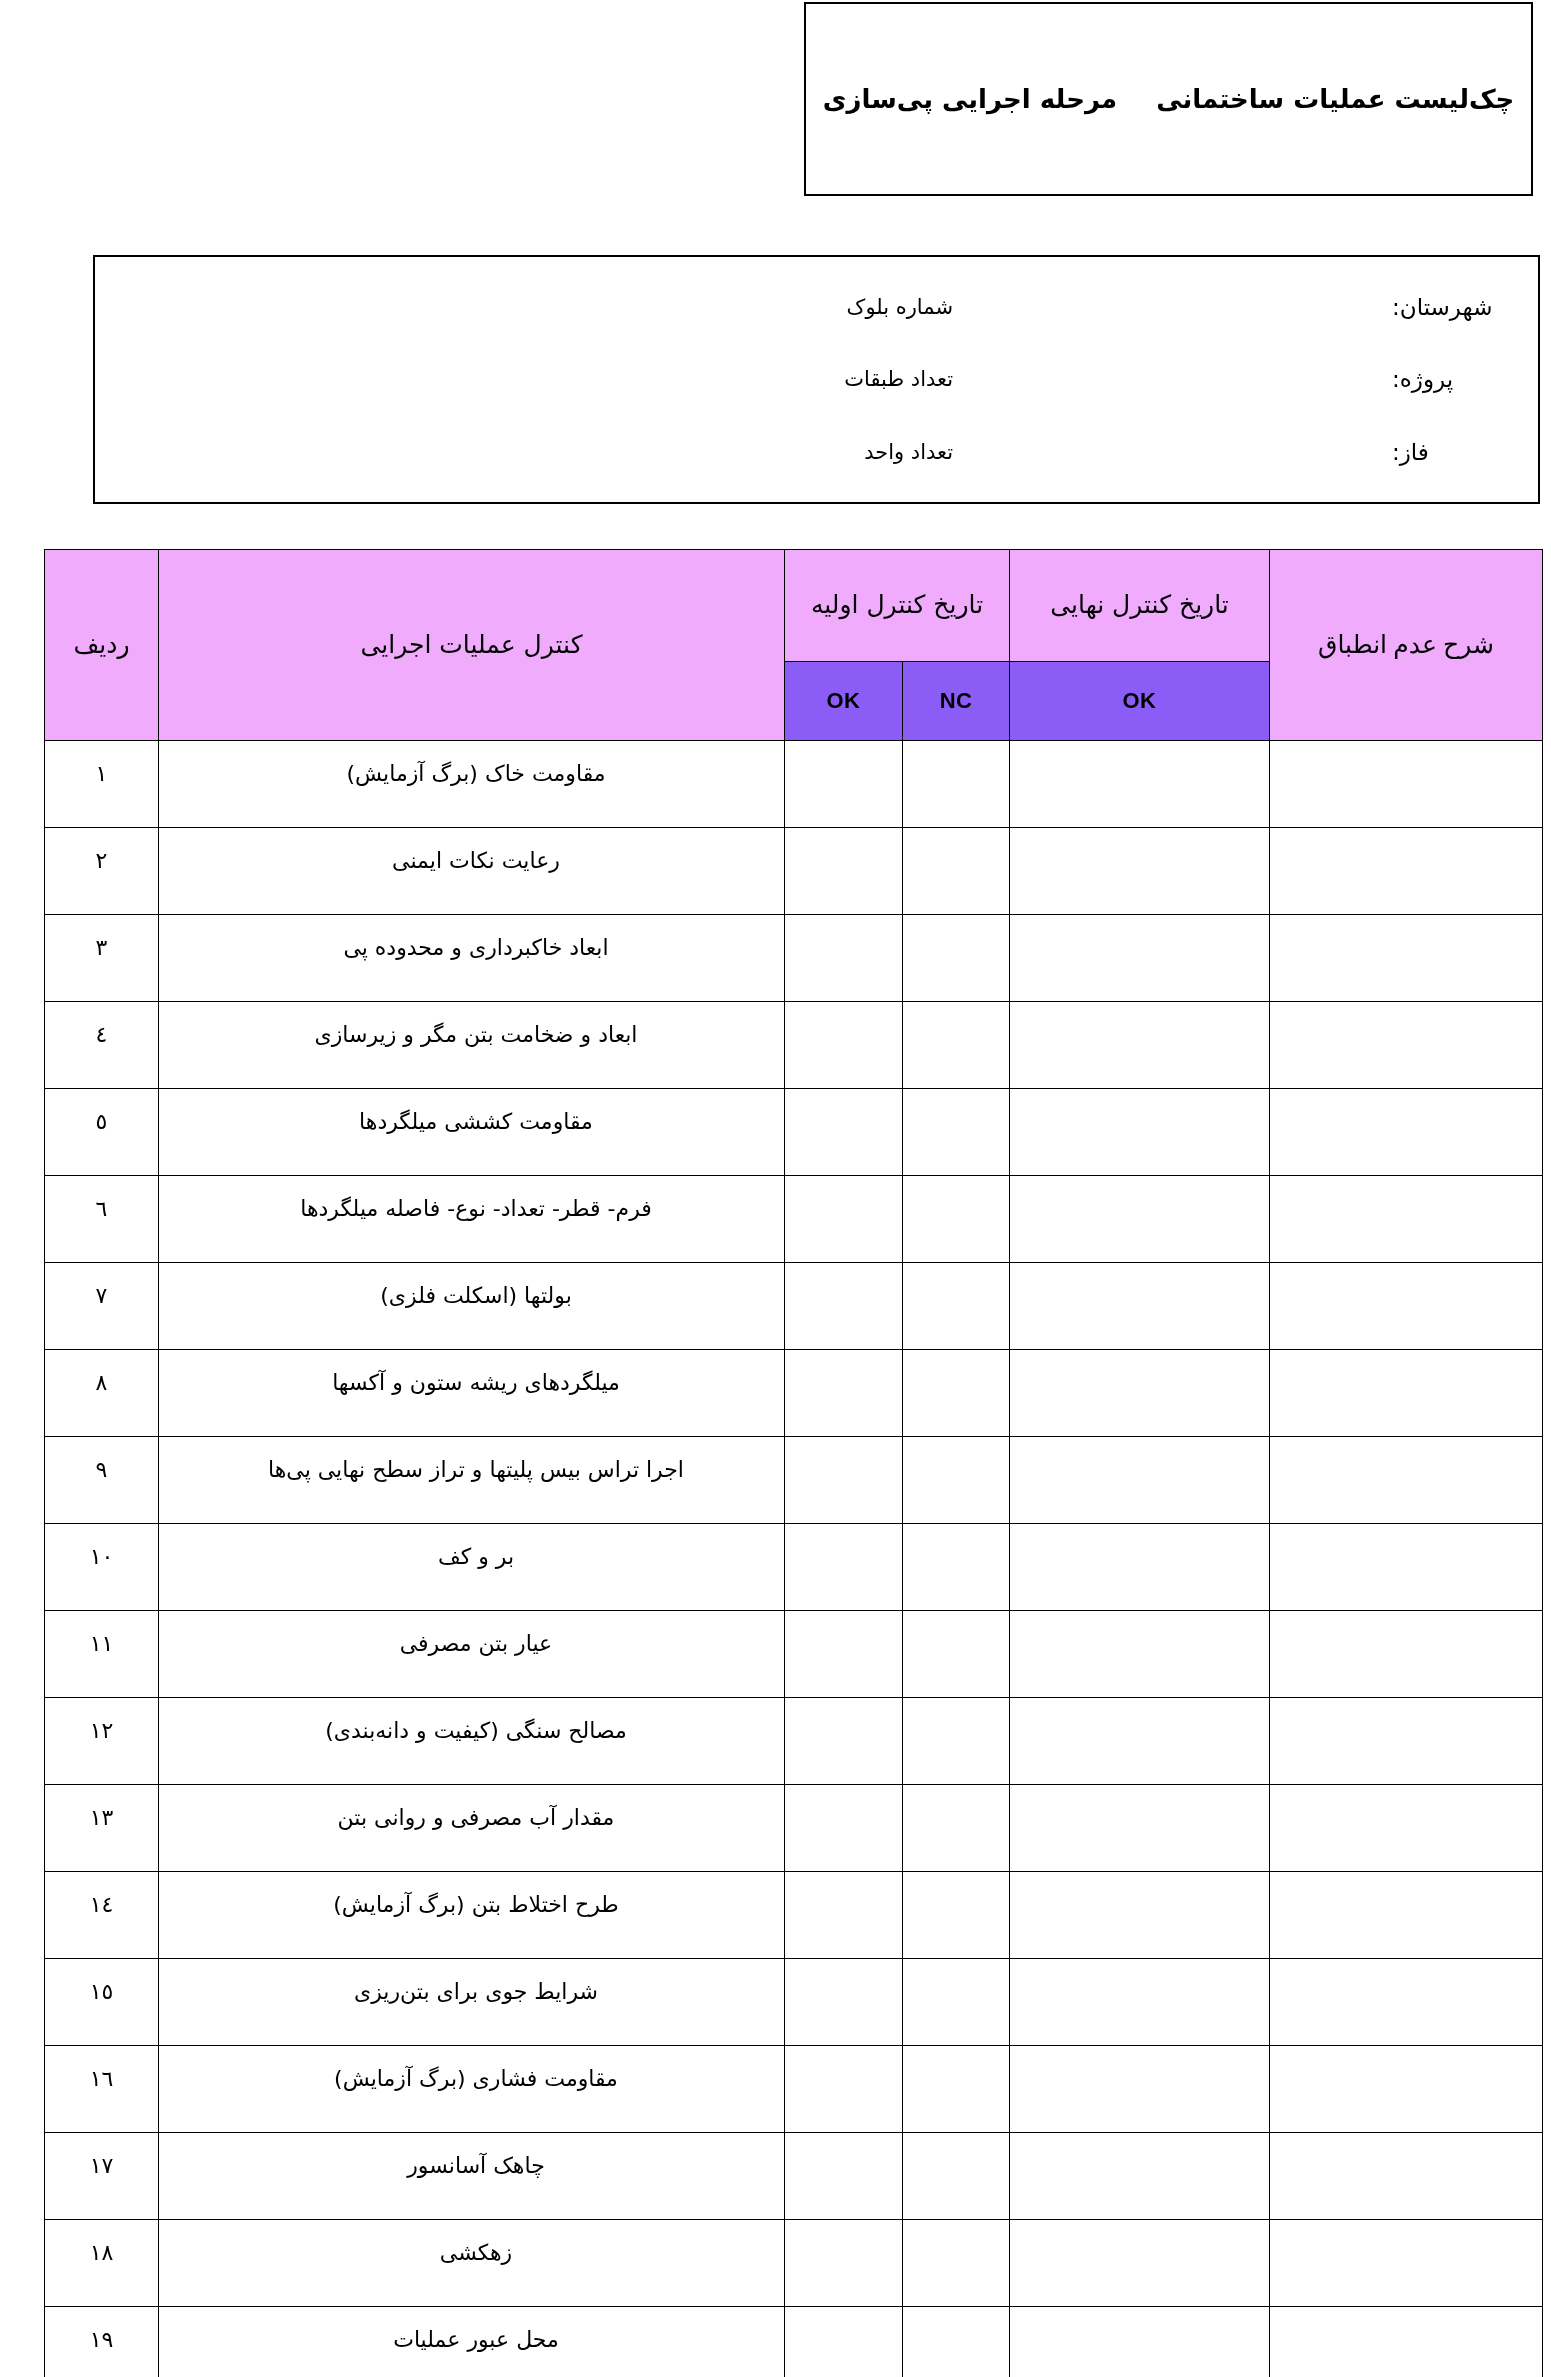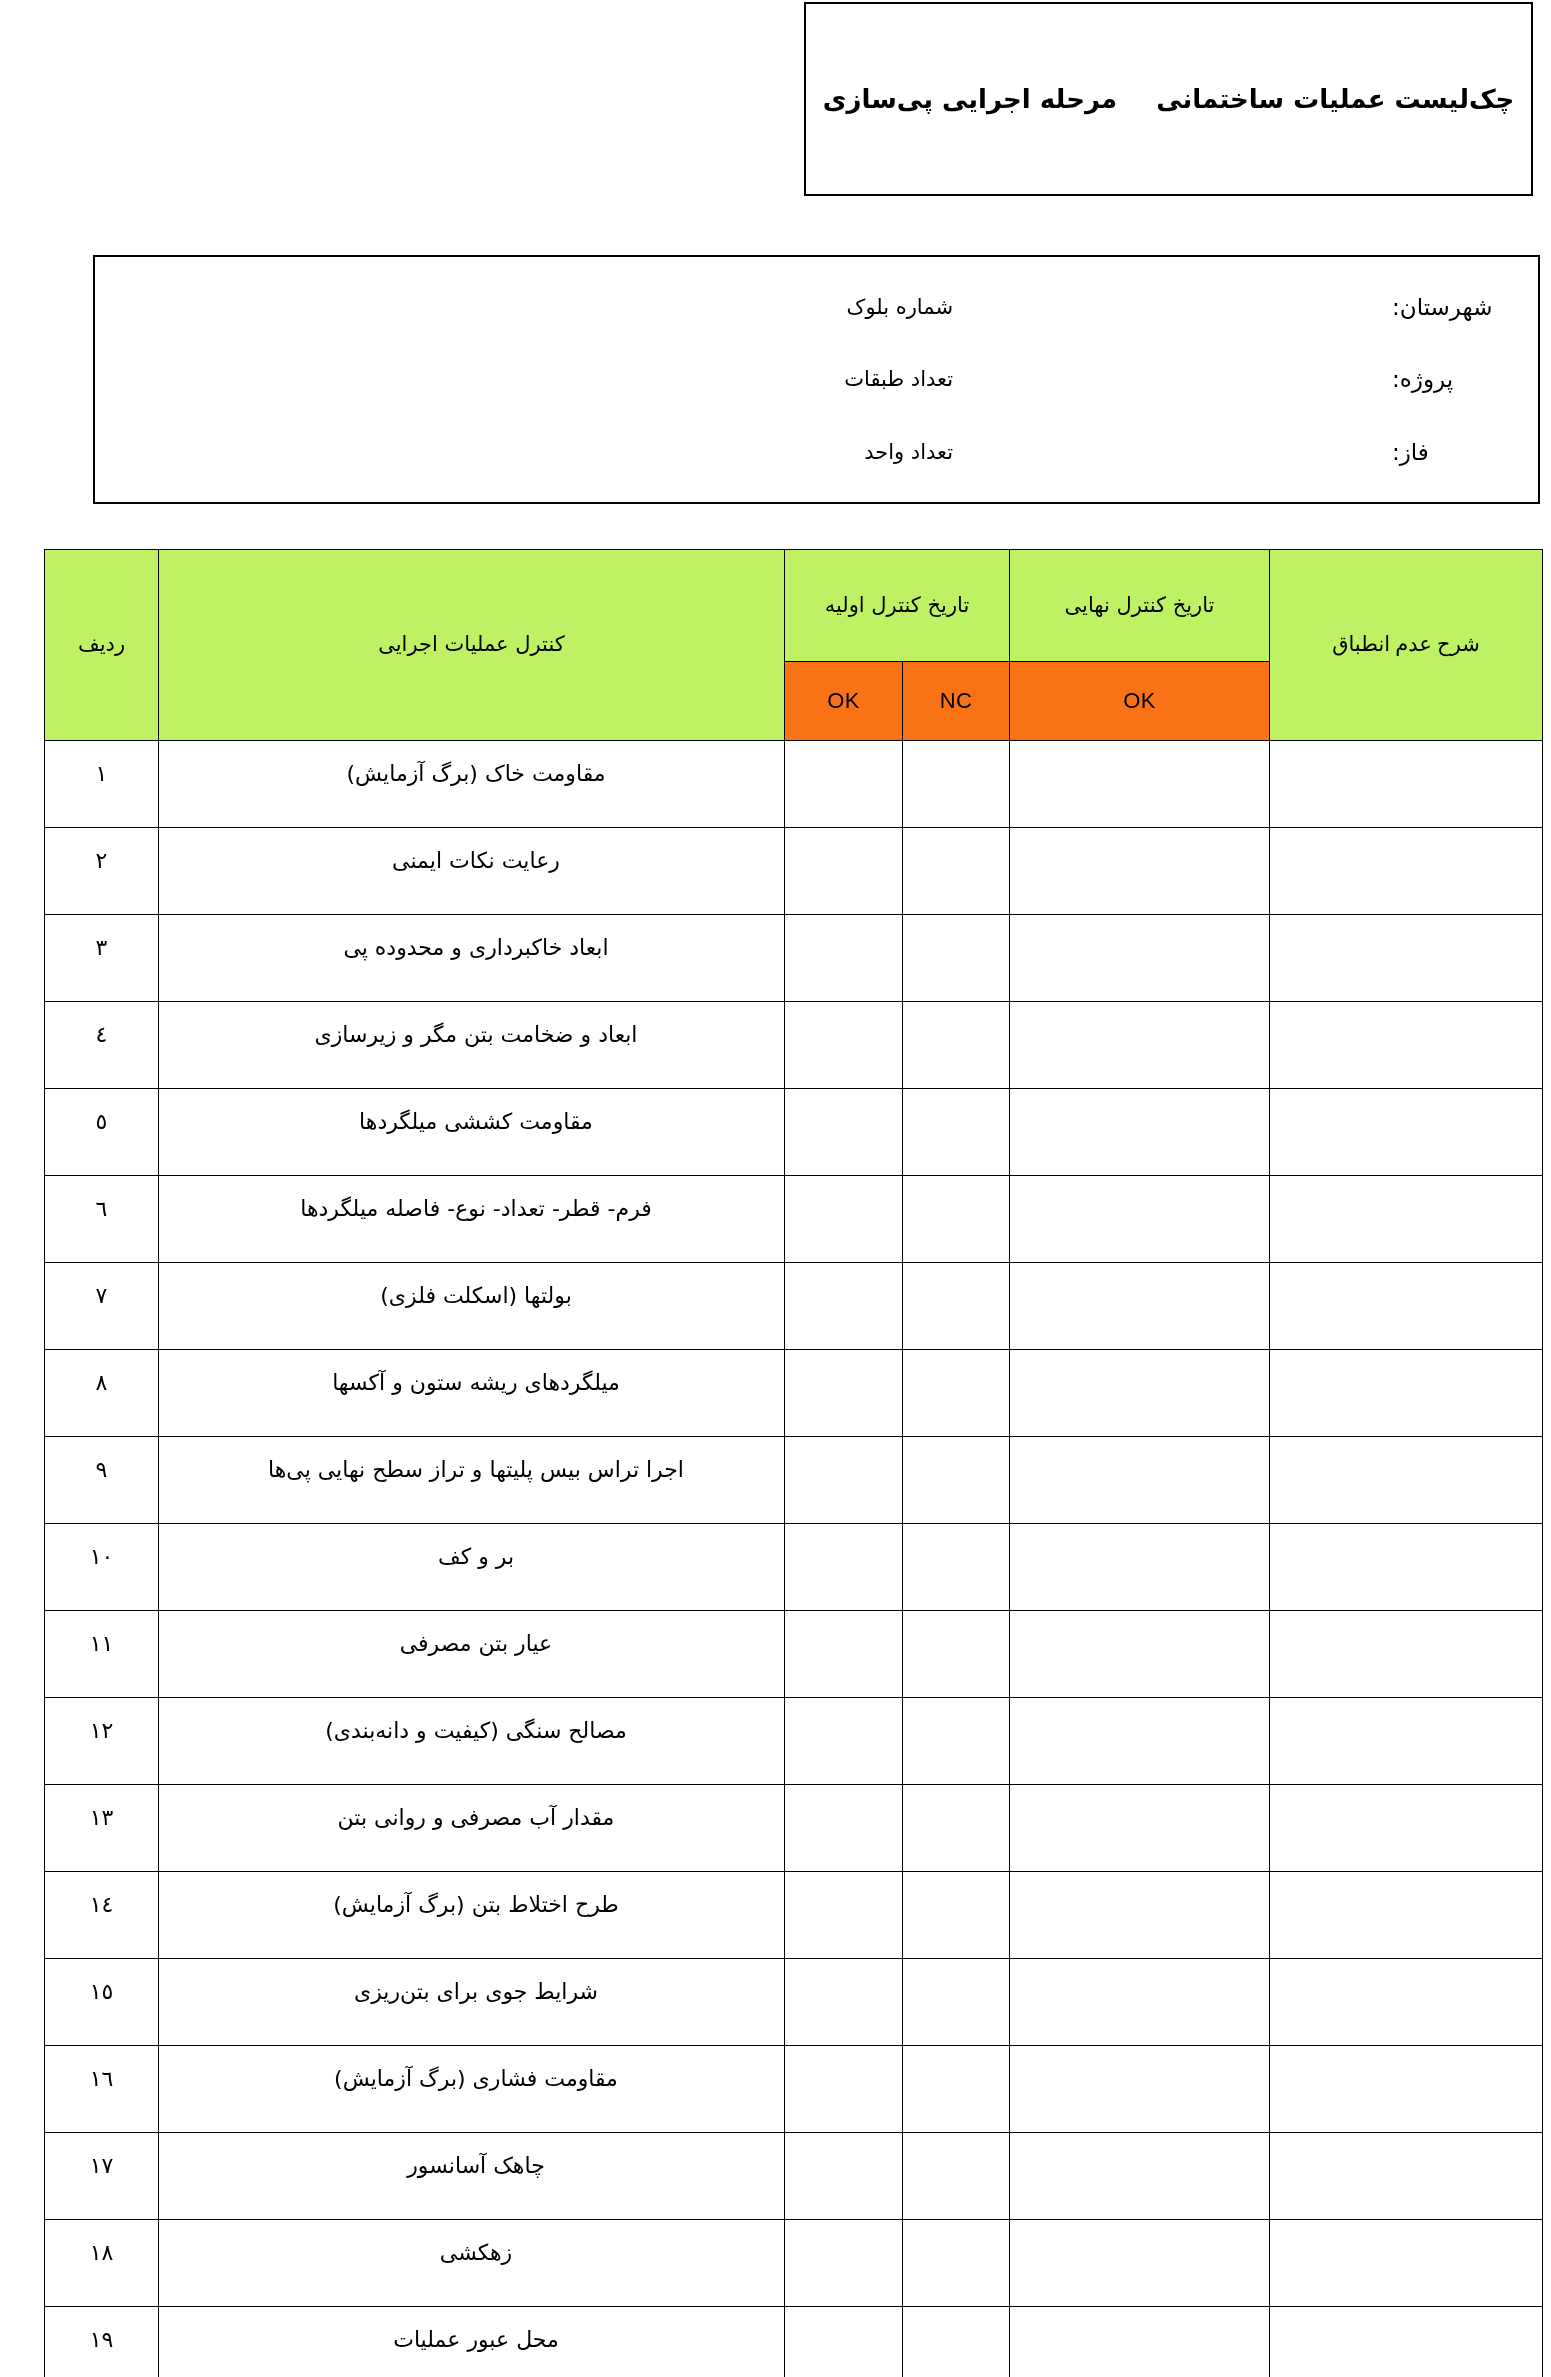--- a/index.html
+++ b/index.html
@@ -118,29 +118,29 @@
   }
   .checklist-table th,
   .checklist-table td {
     border: 1.6px solid #000;
     padding: 0;
     vertical-align: middle;
     text-align: center;
     font-weight: 400;
   }
   .checklist-table thead th {
-    background: #bef264;
-    font-size: 21px;
+    background: #f0abfc;
+    font-size: 25px;
     font-weight: 400;
     line-height: 1.3;
   }
   .checklist-table thead th.sub-head {
-    background: #f97316;
+    background: #8b5cf6;
     font-family: "Liberation Sans", "DejaVu Sans", sans-serif;
-    font-weight: 400;
+    font-weight: 700;
     font-size: 22px;
     letter-spacing: 0.4px;
   }
 
   .col-radif   { width: 114px; }
   .col-control { width: 626px; }
   .col-ok1     { width: 118px; }
   .col-nc1     { width: 107px; }
   .col-okf     { width: 260px; }
   .col-desc    { width: 273px; }

